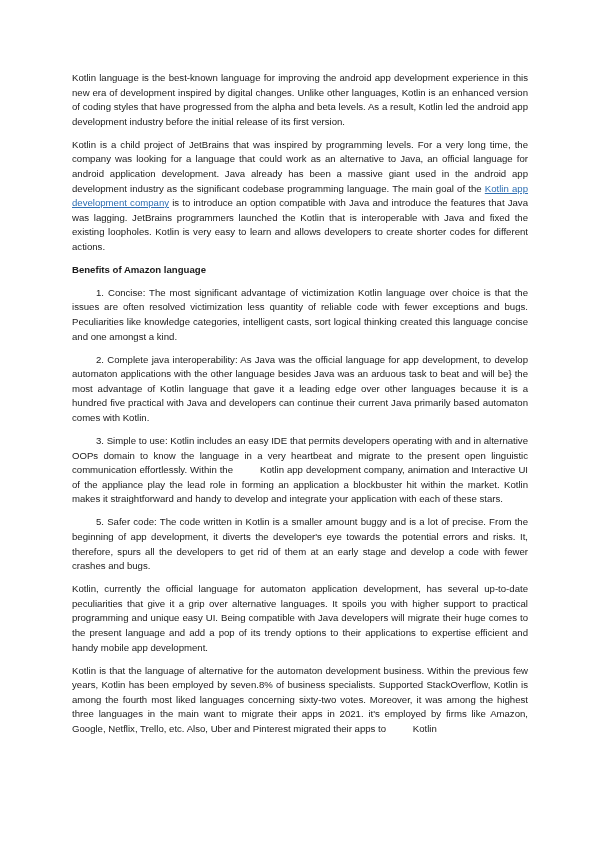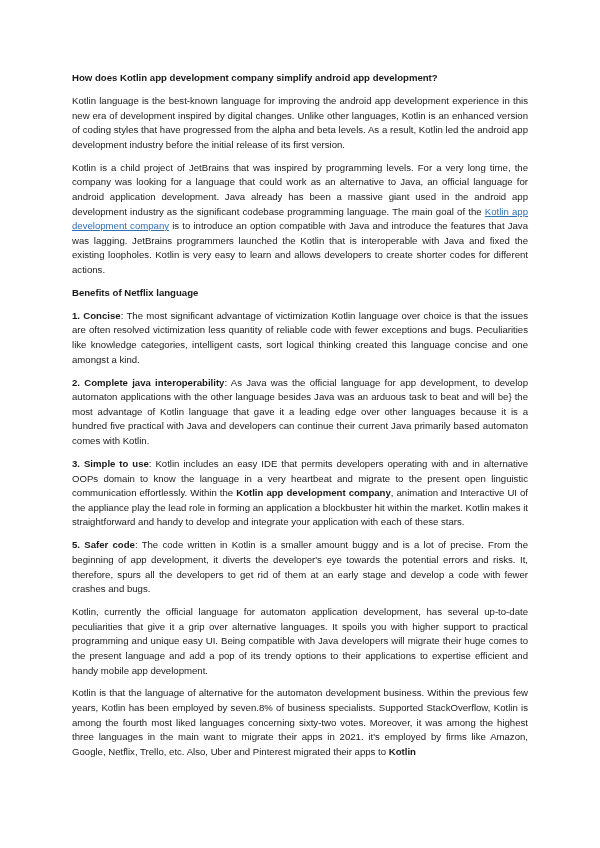--- a/index.html
+++ b/index.html
@@ -4,34 +4,33 @@
 <style>
   html, body { margin: 0; padding: 0; background: #ffffff; }
   body { width: 600px; height: 848px; overflow: hidden; position: relative; }
   .page {
     position: absolute; left: 72px; top: 71px; width: 456px;
     font-family: "Liberation Sans", sans-serif;
     font-size: 9.6px; line-height: 14.6px; color: #1a1a1a;
   }
   p { margin: 0 0 8.4px 0; text-align: justify; }
   h2 { font-size: 9.6px; font-weight: bold; margin: 0 0 8.4px 0; line-height: 14.6px; }
-  b { font-weight: bold; }
+  b { font-weight: normal; margin-left: 24px; }
   a.link { color: #2f6fb3; text-decoration: underline; }
 </style>
 </head>
 <body>
 
 <div class="page">
-  <h2>How does Kotlin app development company simplify android app development?</h2>
 
   <p>Kotlin language is the best-known language for improving the android app development experience in this new era of development inspired by digital changes. Unlike other languages, Kotlin is an enhanced version of coding styles that have progressed from the alpha and beta levels. As a result, Kotlin led the android app development industry before the initial release of its first version.</p>
 
   <p><span>Kotlin is a child project of JetBrains that was inspired by programming levels. For a very long time, the company was looking for a language that could work as an alternative to Java, an official language for android application development. Java already has been a massive giant used in the android app development industry as the significant codebase programming language. The main goal of the </span><a class="link">Kotlin app development company</a><span> is to introduce an option compatible with Java and introduce the features that Java was lagging. JetBrains programmers launched the Kotlin that is interoperable with Java and fixed the existing loopholes. Kotlin is very easy to learn and allows developers to create shorter codes for different actions.</span></p>
 
-  <h2>Benefits of Netflix language</h2>
+  <h2>Benefits of Amazon language</h2>
 
   <p><b>1. Concise</b><span>: The most significant advantage of victimization Kotlin language over choice is that the issues are often resolved victimization less quantity of reliable code with fewer exceptions and bugs. Peculiarities like knowledge categories, intelligent casts, sort logical thinking created this language concise and one amongst a kind.</span></p>
 
   <p><b>2. Complete java interoperability</b><span>: As Java was the official language for app development, to develop automaton applications with the other language besides Java was an arduous task to beat and will be} the most advantage of Kotlin language that gave it a leading edge over other languages because it is a hundred five practical with Java and developers can continue their current Java primarily based automaton comes with Kotlin.</span></p>
 
   <p><b>3. Simple to use</b><span>: Kotlin includes an easy IDE that permits developers operating with and in alternative OOPs domain to know the language in a very heartbeat and migrate to the present open linguistic communication effortlessly. Within the </span><b>Kotlin app development company</b><span>, animation and Interactive UI of the appliance play the lead role in forming an application a blockbuster hit within the market. Kotlin makes it straightforward and handy to develop and integrate your application with each of these stars.</span></p>
 
   <p><b>5. Safer code</b><span>: The code written in Kotlin is a smaller amount buggy and is a lot of precise. From the beginning of app development, it diverts the developer's eye towards the potential errors and risks. It, therefore, spurs all the developers to get rid of them at an early stage and develop a code with fewer crashes and bugs.</span></p>
 
   <p>Kotlin, currently the official language for automaton application development, has several up-to-date peculiarities that give it a grip over alternative languages. It spoils you with higher support to practical programming and unique easy UI. Being compatible with Java developers will migrate their huge comes to the present language and add a pop of its trendy options to their applications to expertise efficient and handy mobile app development.</p>

